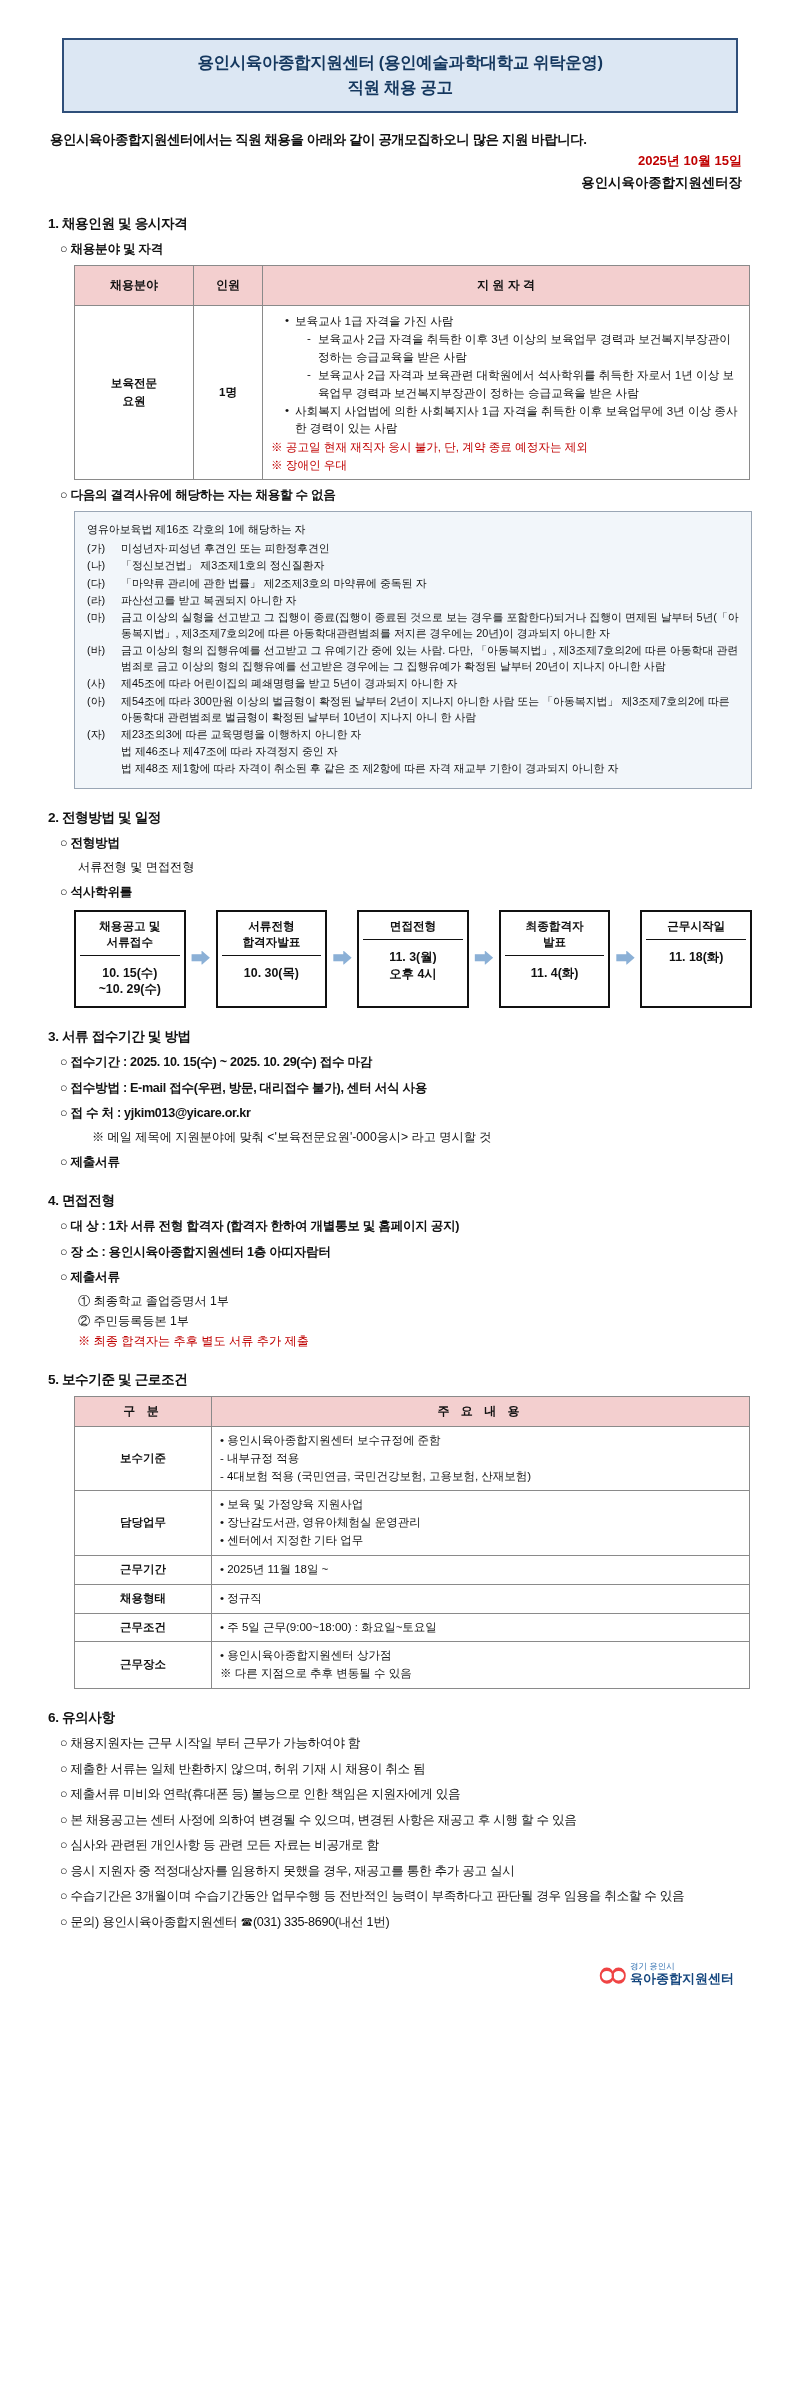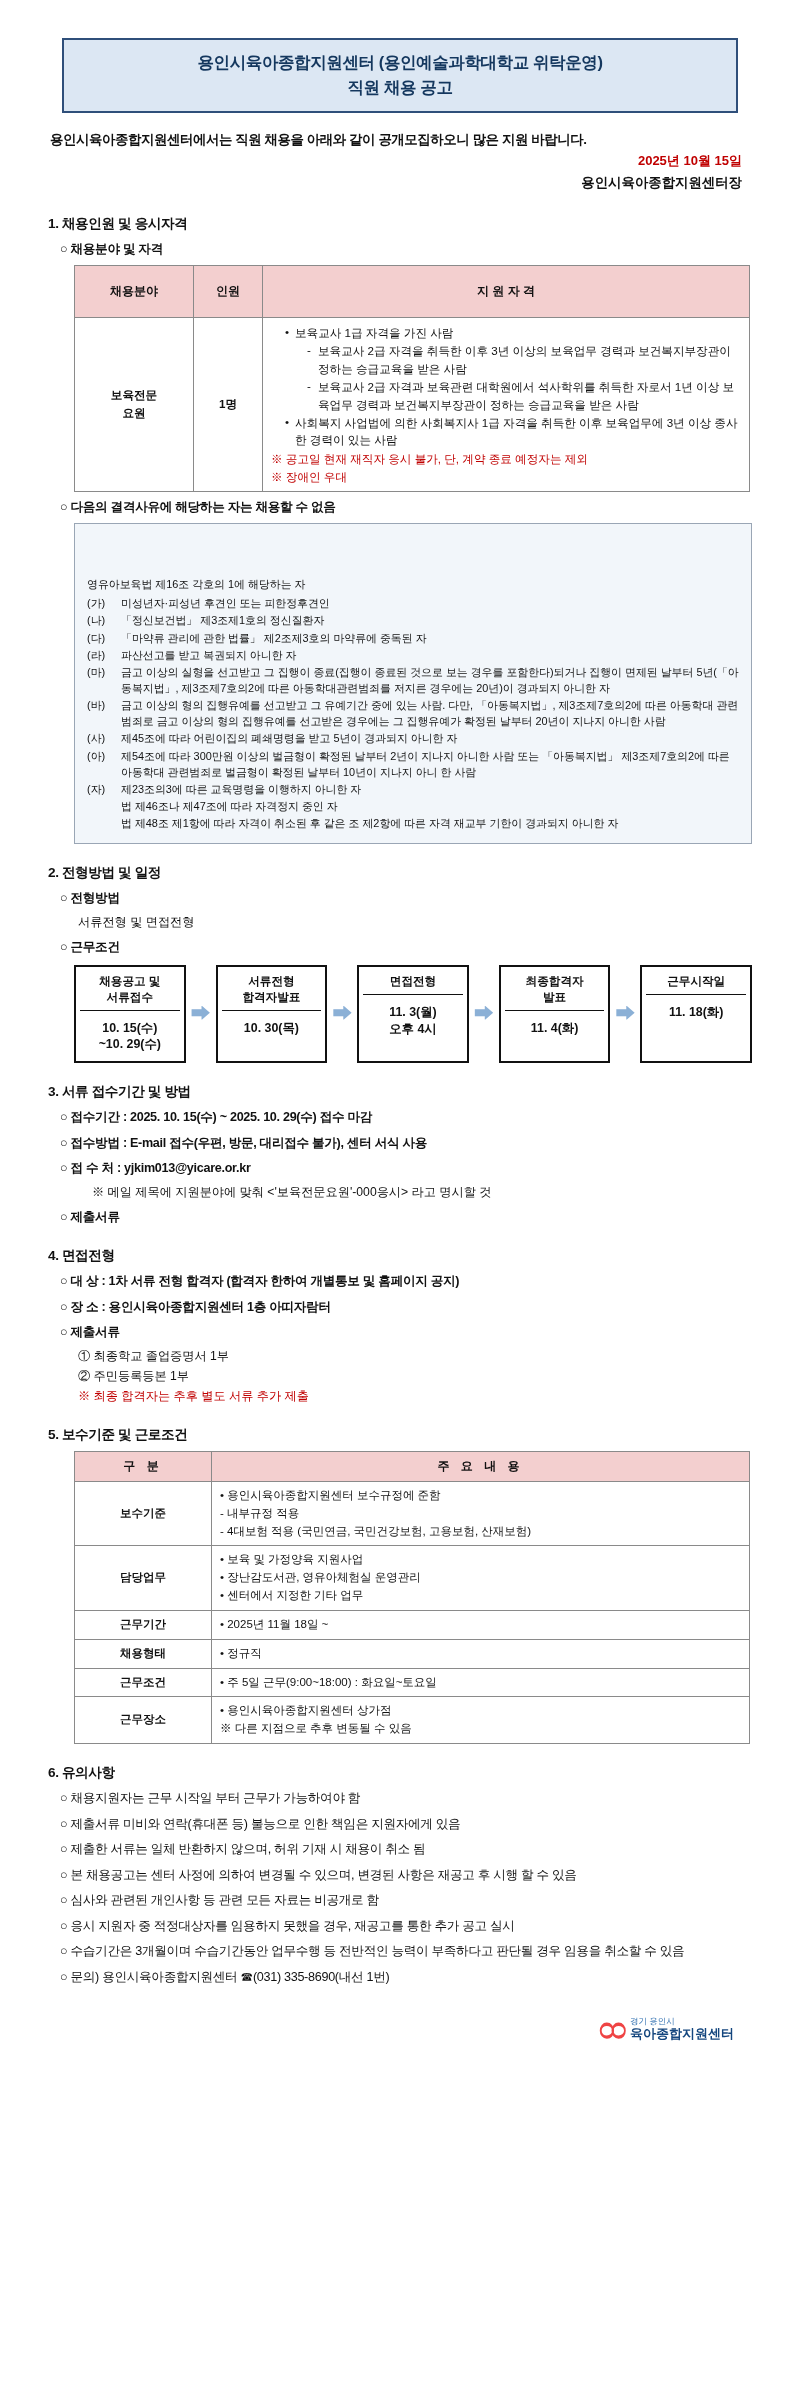--- a/index.html
+++ b/index.html
@@ -88,21 +88,21 @@
   table.grid th, table.grid td {
     border: 1px solid #8a8a8a;
     padding: 5px 8px;
     vertical-align: middle;
   }
   table.grid thead th {
     background: #f3cfcf;
     text-align: center;
     font-weight: bold;
     font-size: 12px;
-    padding: 16px 4px;
+    padding: 10px 4px;
   }
   td.center { text-align: center; font-weight: bold; }
 
   ul.bul {
     margin: 0;
     padding-left: 14px;
     list-style: none;
   }
   ul.bul > li {
     position: relative;
@@ -145,21 +145,21 @@
     line-height: 1.48;
   }
   .dq-box .row {
     display: flex;
     margin: 1px 0;
   }
   .dq-box .lbl {
     flex: 0 0 34px;
   }
   .dq-box .txt { flex: 1 1 auto; }
-  .dq-box .first { margin-bottom: 3px; margin-top: 43px; }
+  .dq-box .first { margin-bottom: 3px; }
 
   
   .flow {
     display: flex;
     align-items: stretch;
     margin: 8px 0 2px 26px;
     gap: 4px;
   }
   .flow-box {
     border: 2px solid #111;
@@ -351,21 +351,21 @@
     </div>
     <div class="row">
       <div class="lbl"></div>
       <div class="txt">법 제48조 제1항에 따라 자격이 취소된 후 같은 조 제2항에 따른 자격 재교부 기한이 경과되지 아니한 자</div>
     </div>
   </div>
 
   <h2 class="sec">2. 전형방법 및 일정</h2>
   <div class="sub">○ 전형방법</div>
   <div class="indent">서류전형 및 면접전형</div>
-  <div class="sub">○ 근무조건</div>
+  <div class="sub">○ 석사학위를</div>
 
   <div class="flow">
     <div class="flow-box">
       <div class="head">
         <span style="white-space:pre-line">채용공고 및
 서류접수</span>
       </div>
       <div class="body">
         <span style="white-space:pre-line">10. 15(수)
 ~10. 29(수)</span>
@@ -479,22 +479,22 @@
         <td>
           <div>• 용인시육아종합지원센터 상가점</div>
           <div>※ 다른 지점으로 추후 변동될 수 있음</div>
         </td>
       </tr>
     </tbody>
   </table>
 
   <h2 class="sec">6. 유의사항</h2>
   <div class="sub" style="font-weight:normal">○ 채용지원자는 근무 시작일 부터 근무가 가능하여야 함</div>
+  <div class="sub" style="font-weight:normal">○ 제출한 서류는 일체 반환하지 않으며, 허위 기재 시 채용이 취소 됨</div>
   <div class="sub" style="font-weight:normal">○ 제출서류 미비와 연락(휴대폰 등) 불능으로 인한 책임은 지원자에게 있음</div>
-  <div class="sub" style="font-weight:normal">○ 제출한 서류는 일체 반환하지 않으며, 허위 기재 시 채용이 취소 됨</div>
   <div class="sub" style="font-weight:normal">○ 본 채용공고는 센터 사정에 의하여 변경될 수 있으며, 변경된 사항은 재공고 후 시행 할 수 있음</div>
   <div class="sub" style="font-weight:normal">○ 심사와 관련된 개인사항 등 관련 모든 자료는 비공개로 함</div>
   <div class="sub" style="font-weight:normal">○ 응시 지원자 중 적정대상자를 임용하지 못했을 경우, 재공고를 통한 추가 공고 실시</div>
   <div class="sub" style="font-weight:normal">○ 수습기간은 3개월이며 수습기간동안 업무수행 등 전반적인 능력이 부족하다고 판단될 경우 임용을 취소할 수 있음</div>
   <div class="sub" style="font-weight:normal">○ 문의) 용인시육아종합지원센터 ☎(031) 335-8690(내선 1번)</div>
 
   <div class="footer">
     <div class="logo-mark">೦೦</div>
     <div class="logo-text">
       <div class="small">경기 용인시</div>

